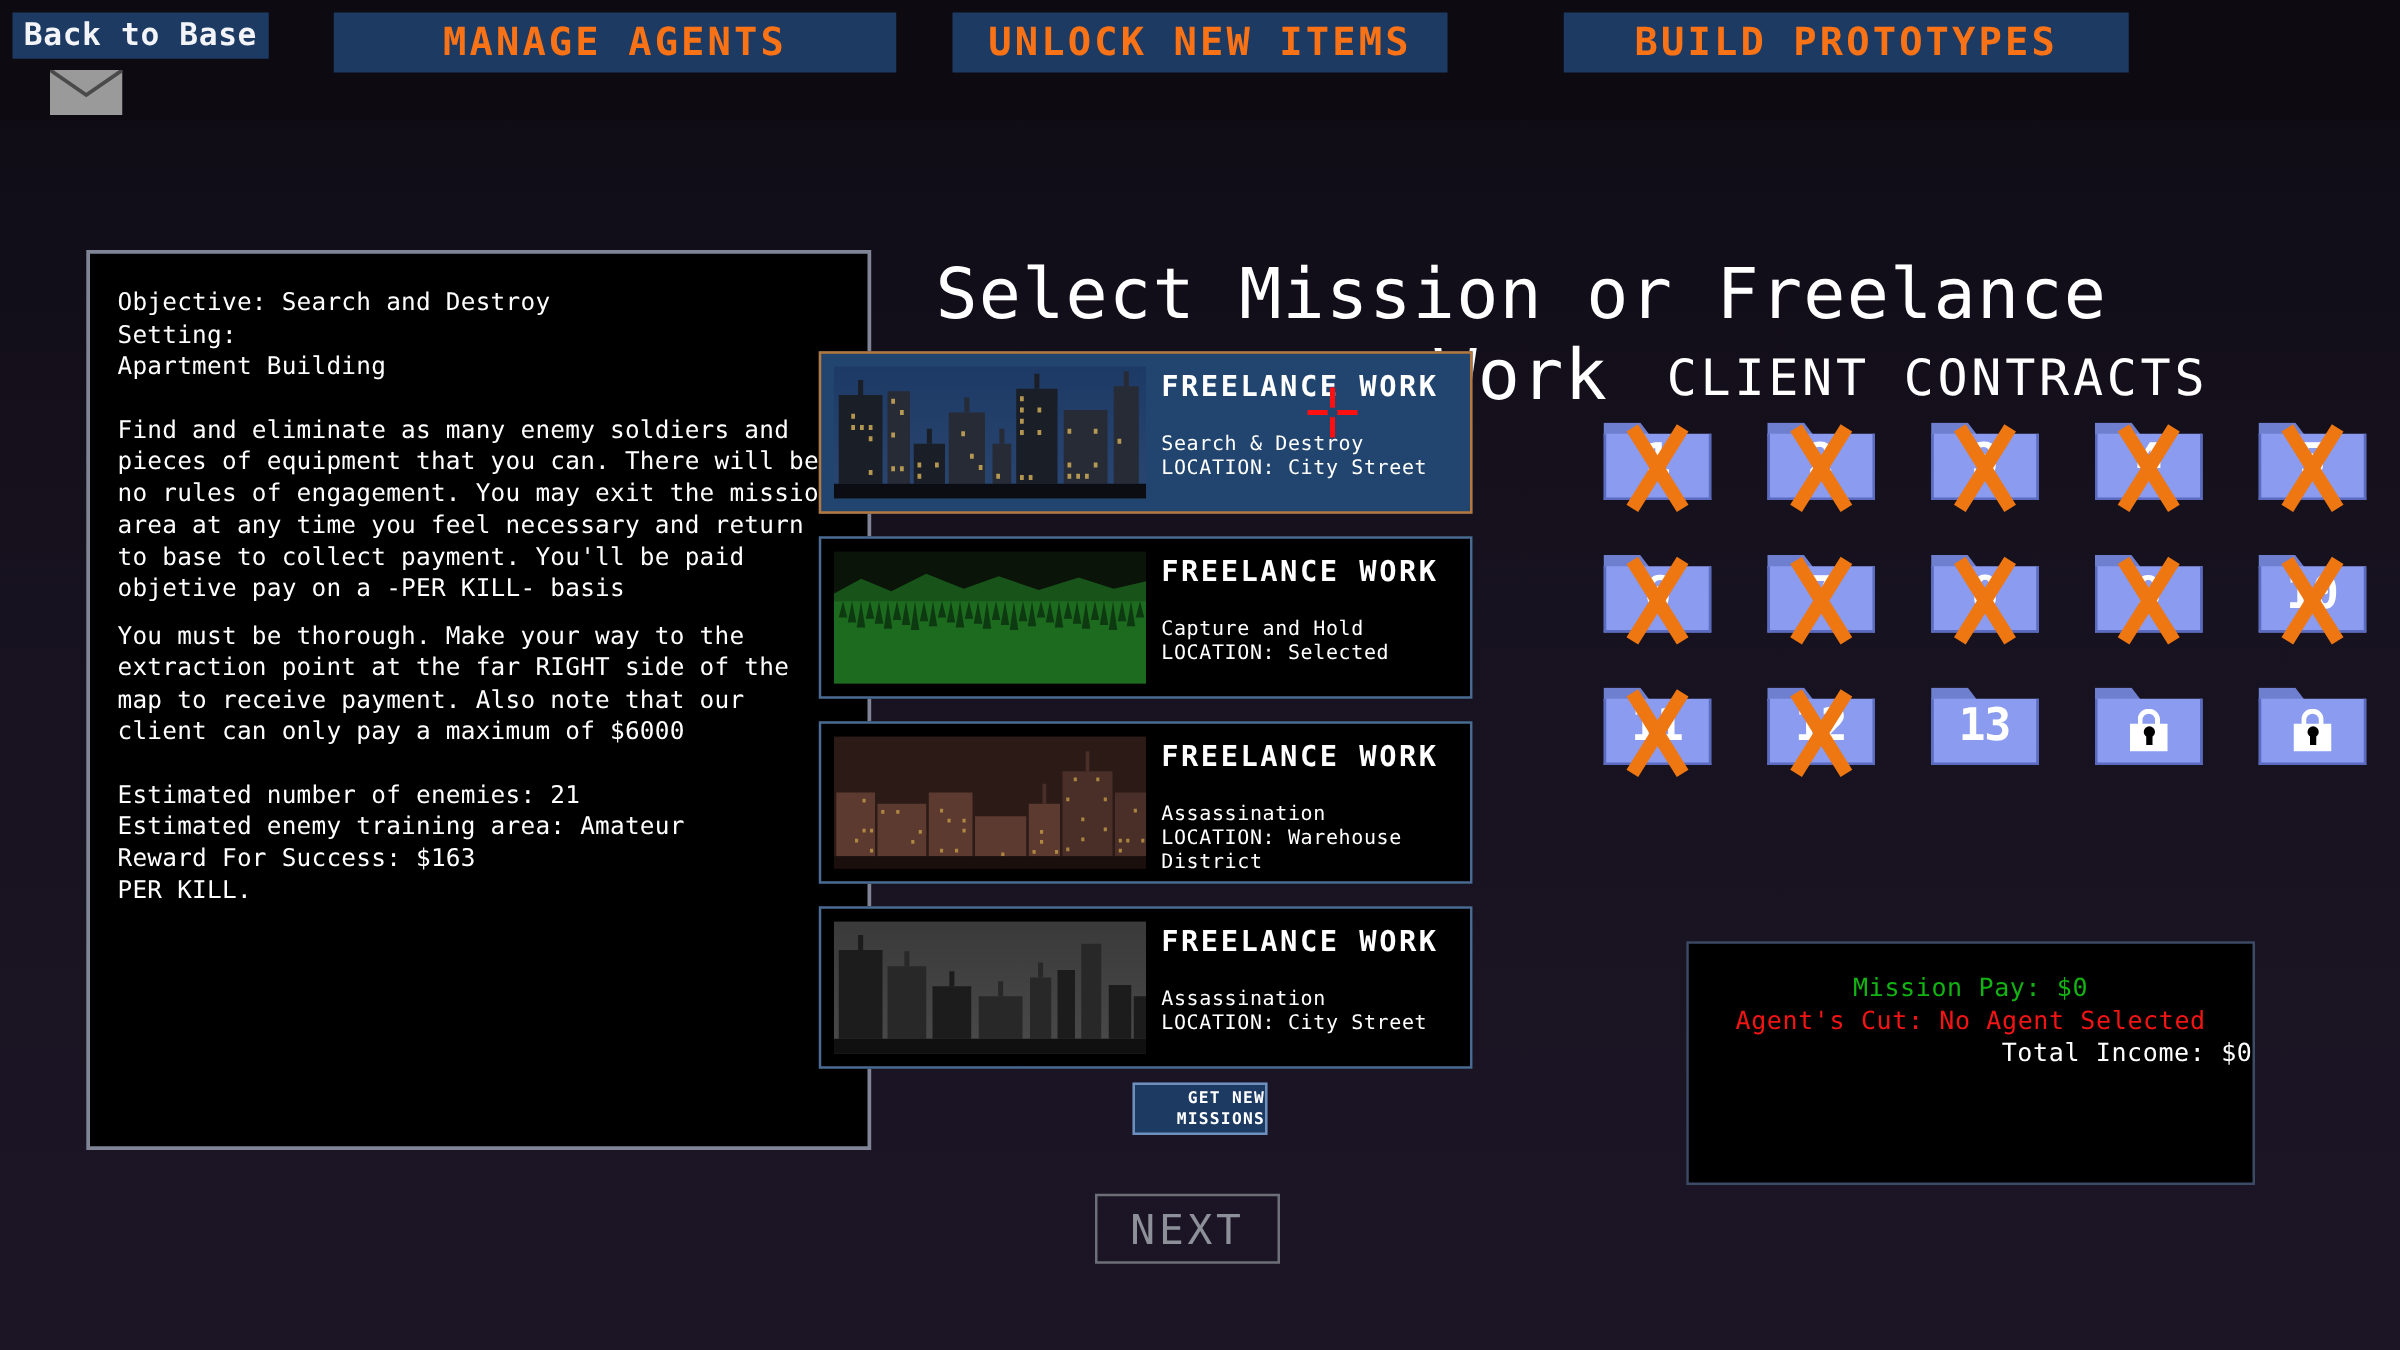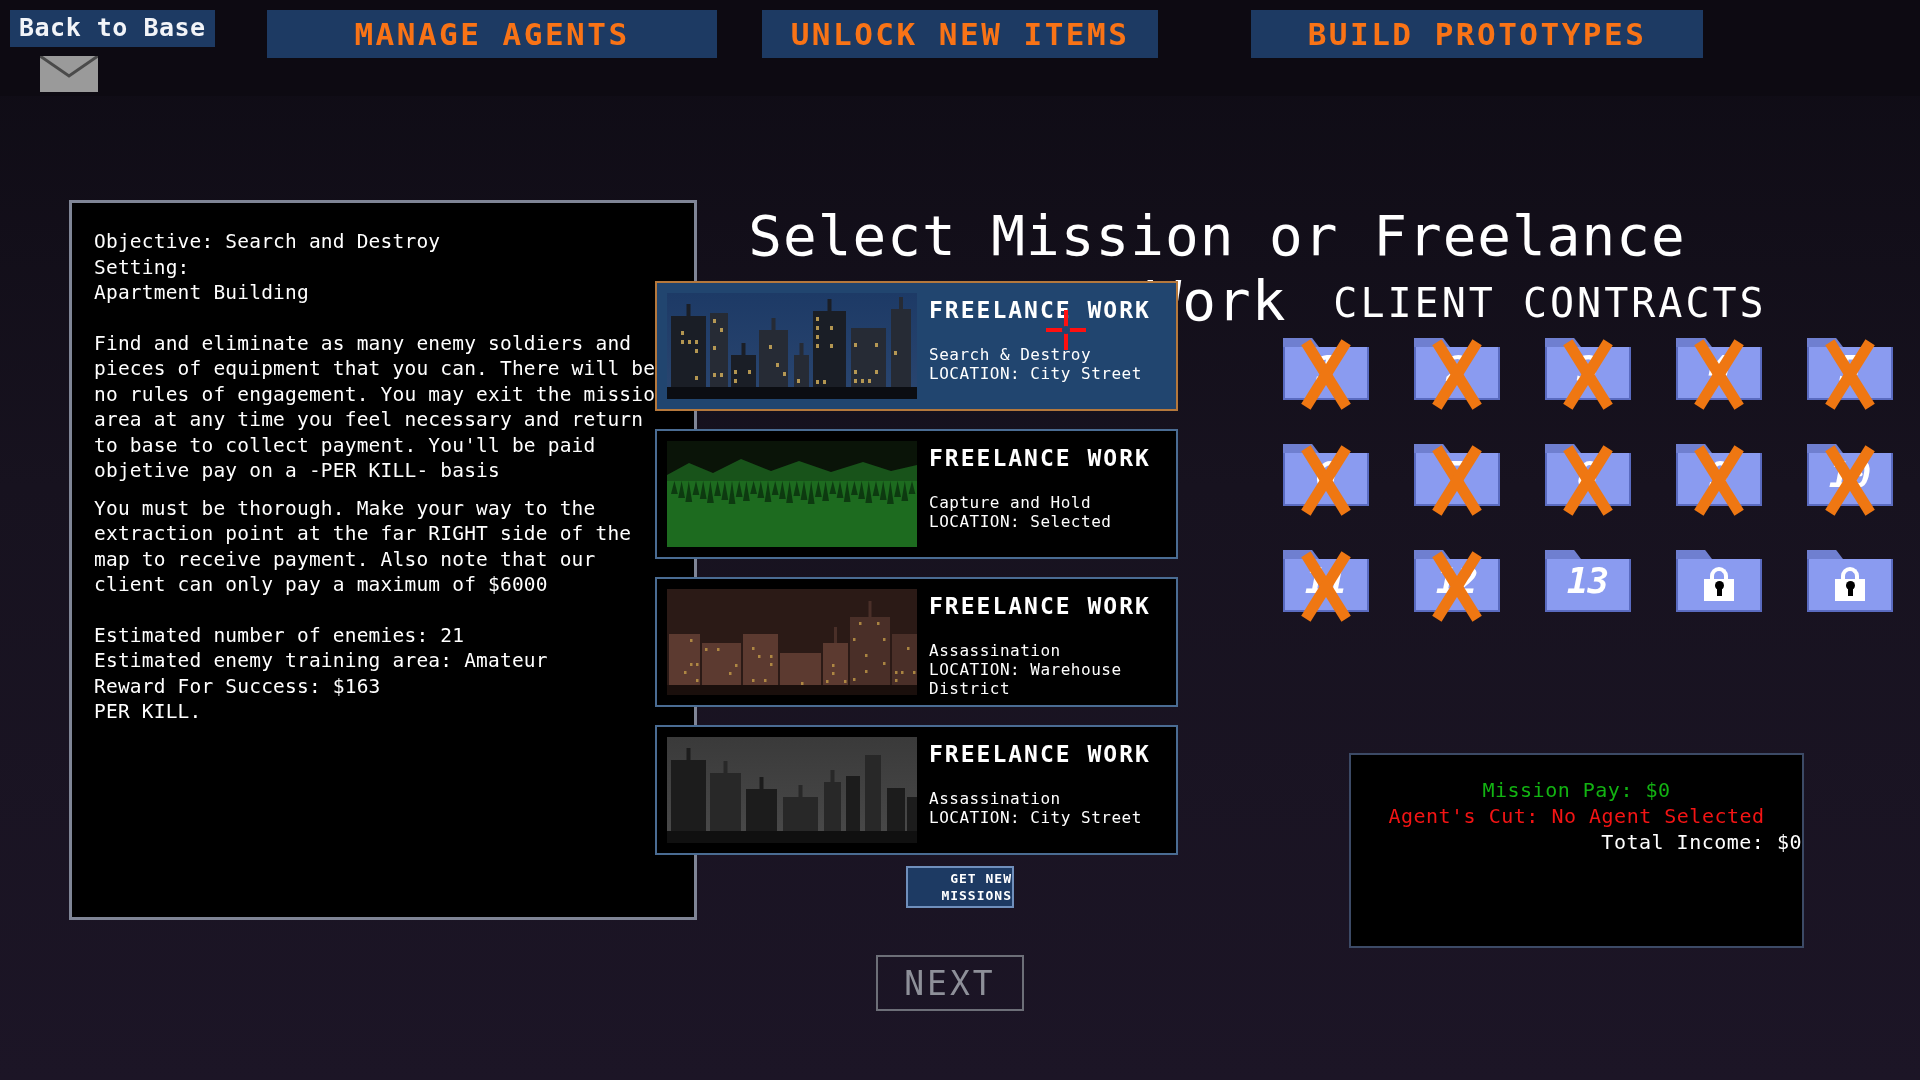--- a/index.html
+++ b/index.html
@@ -83,21 +83,21 @@
     font-size:33px; letter-spacing:3px; cursor:pointer;
   }
 
   
   .contracts-title {
     position:absolute; left:1180px; top:280px; width:740px; text-align:center;
     color:#ffffff; font-size:40px; letter-spacing:3px;
   }
   .folder-grid {
     position:absolute; left:1268px; top:338px;
-    display:grid; grid-template-columns:repeat(5,115px); gap:16px;font-style:italic;
+    display:grid; grid-template-columns:repeat(5,115px); gap:16px;
   }
   .fcell { width:115px; height:90px; display:flex; align-items:flex-start; justify-content:center; }
   .folder { position:relative; width:86px; height:62px; cursor:pointer; }
   .folder .tab {
     position:absolute; left:0; top:0; width:38px; height:11px;
     background:#6f7fd0; clip-path:polygon(0 0, 78% 0, 100% 100%, 0 100%);
   }
   .folder .body {
     position:absolute; left:0; top:9px; width:86px; height:53px;
     background:#8a9bf0; border:2px solid #5a6bc0; border-top:none;

